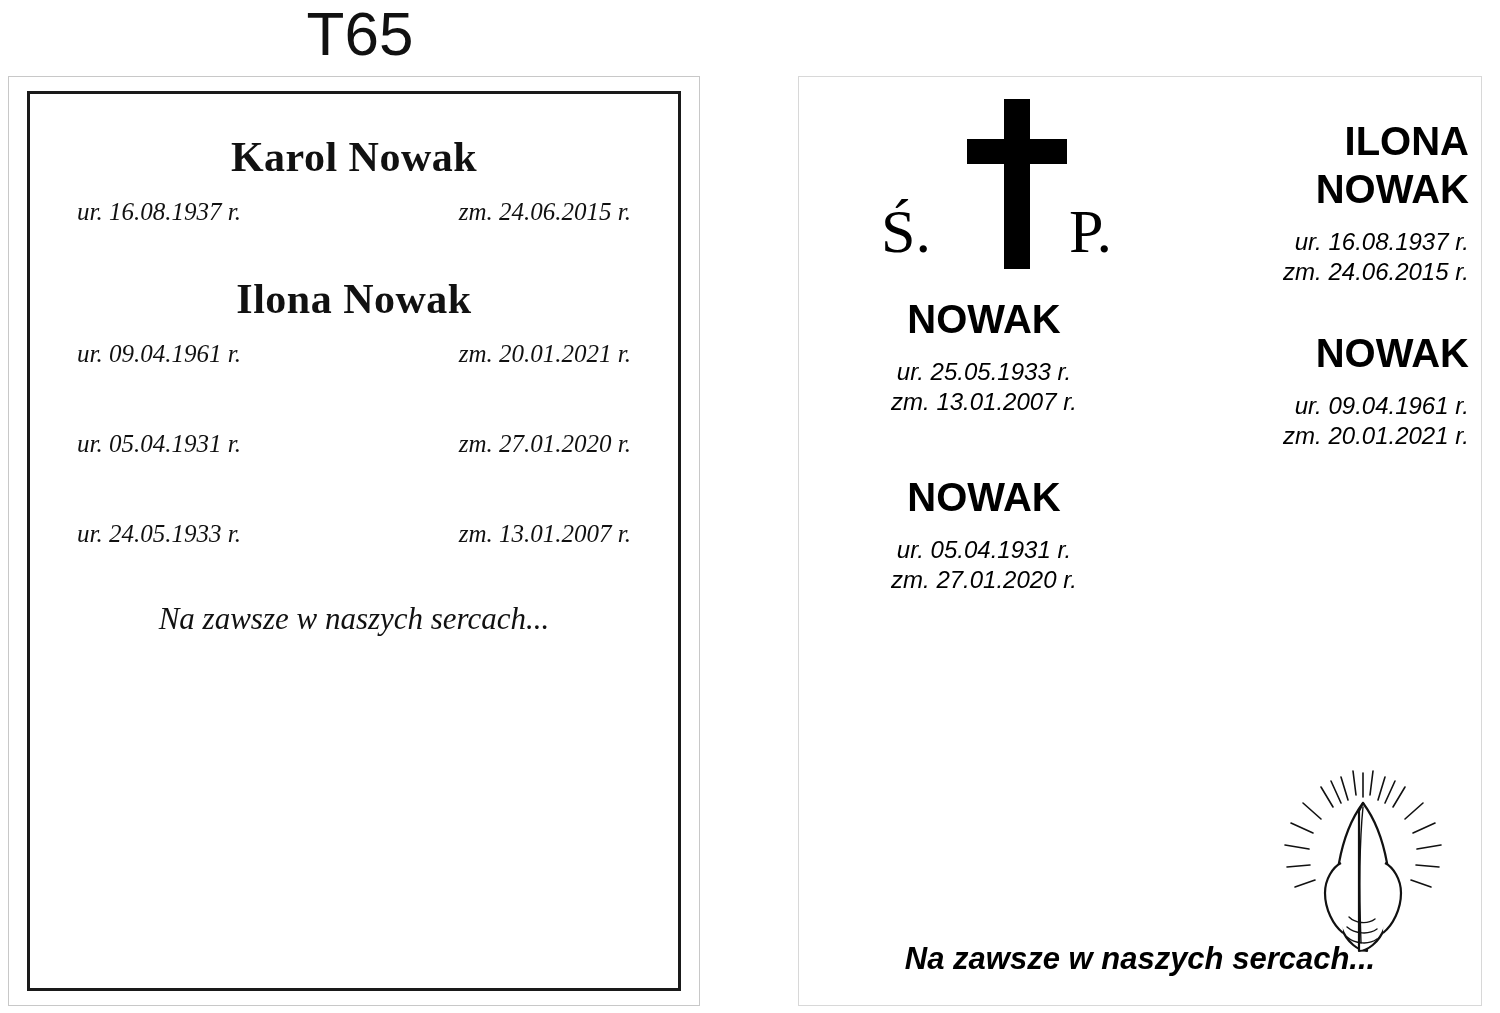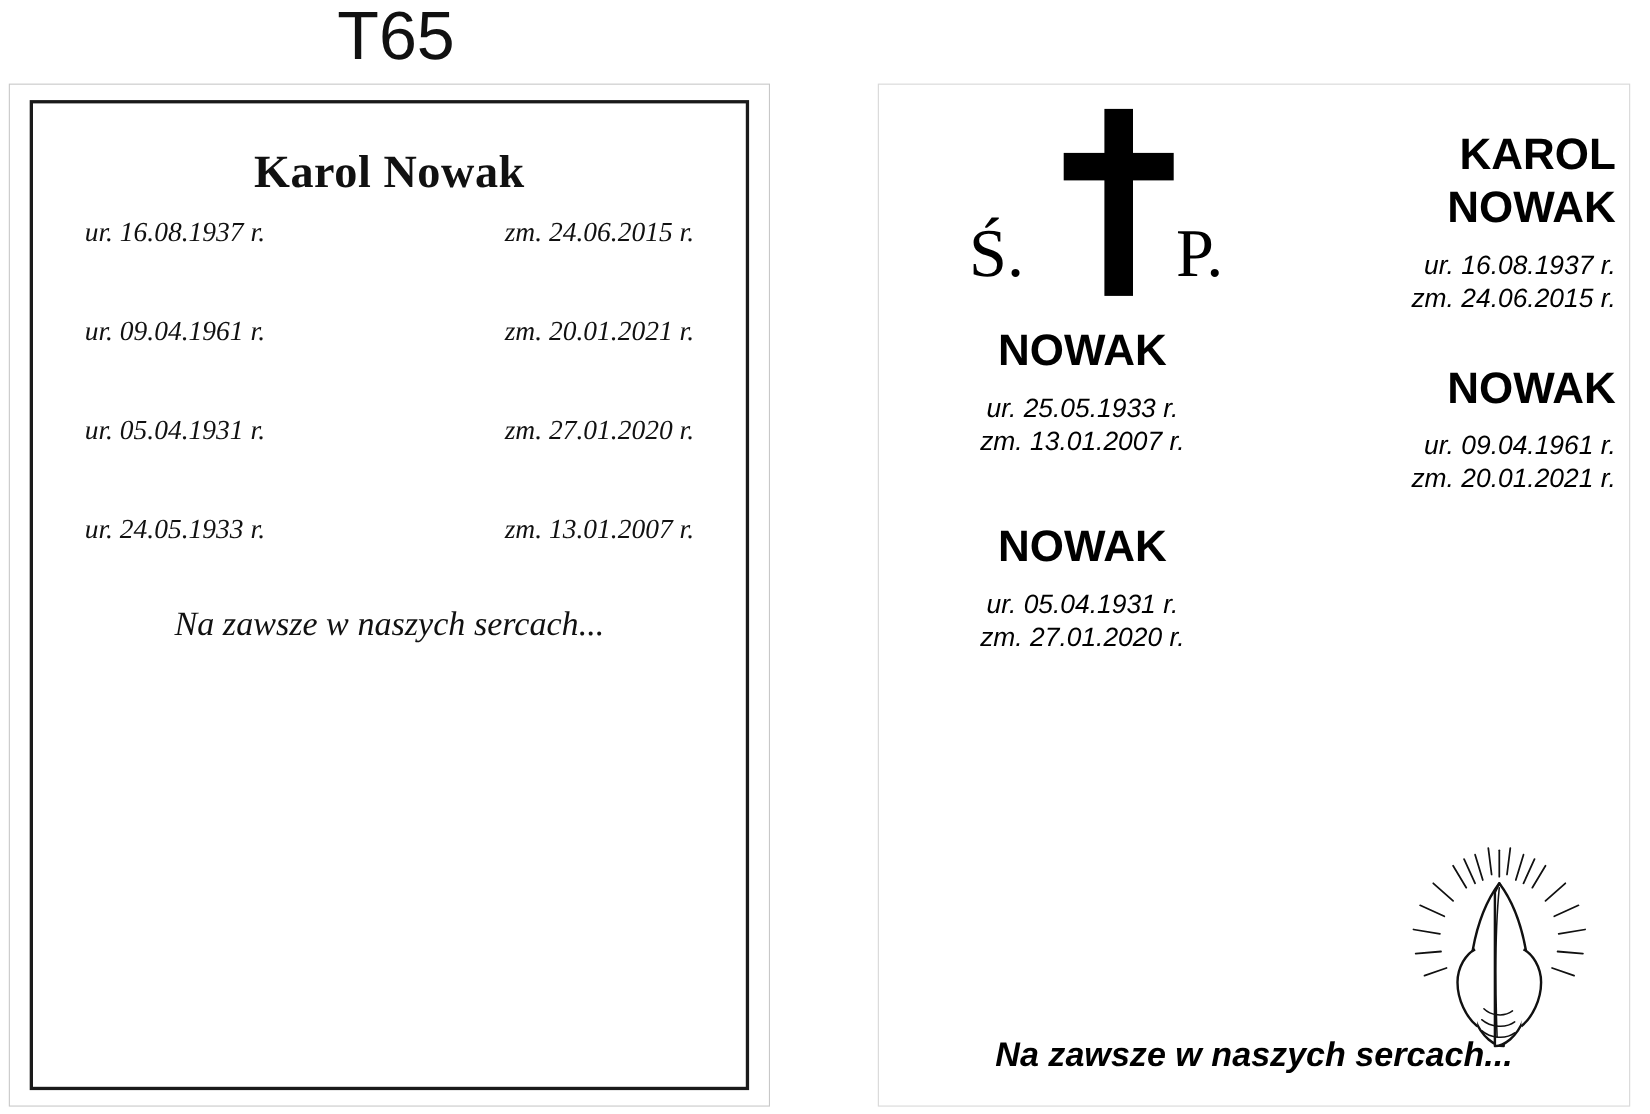--- a/index.html
+++ b/index.html
@@ -255,20 +255,21 @@
         <div class="entry-left">
           <div class="name">Karol Nowak</div>
           <div class="dates">
             <span>ur. 16.08.1937 r.</span>
             <span>zm. 24.06.2015 r.</span>
           </div>
         </div>
         <div class="gap-left"></div>
 
         <div class="entry-left">
+          <div class="name">Ilona Nowak</div>
           <div class="dates">
             <span>ur. 09.04.1961 r.</span>
             <span>zm. 20.01.2021 r.</span>
           </div>
         </div>
         <div class="gap-left"></div>
 
         <div class="entry-left">
           <div class="dates">
             <span>ur. 05.04.1931 r.</span>
@@ -319,21 +320,21 @@
             <div class="name">NOWAK</div>
             <div class="dates">
               <div>ur. 05.04.1931 r.</div>
               <div>zm. 27.01.2020 r.</div>
             </div>
           </div>
         </div>
 
         <div class="col-b">
           <div class="entry-right">
-            <div class="name">KAROL</div>
+            <div class="name">ILONA</div>
             <div class="name">NOWAK</div>
             <div class="dates">
               <div>ur. 16.08.1937 r.</div>
               <div>zm. 24.06.2015 r.</div>
             </div>
           </div>
 
           <div class="spacer-b1"></div>
 
           <div class="entry-right">

